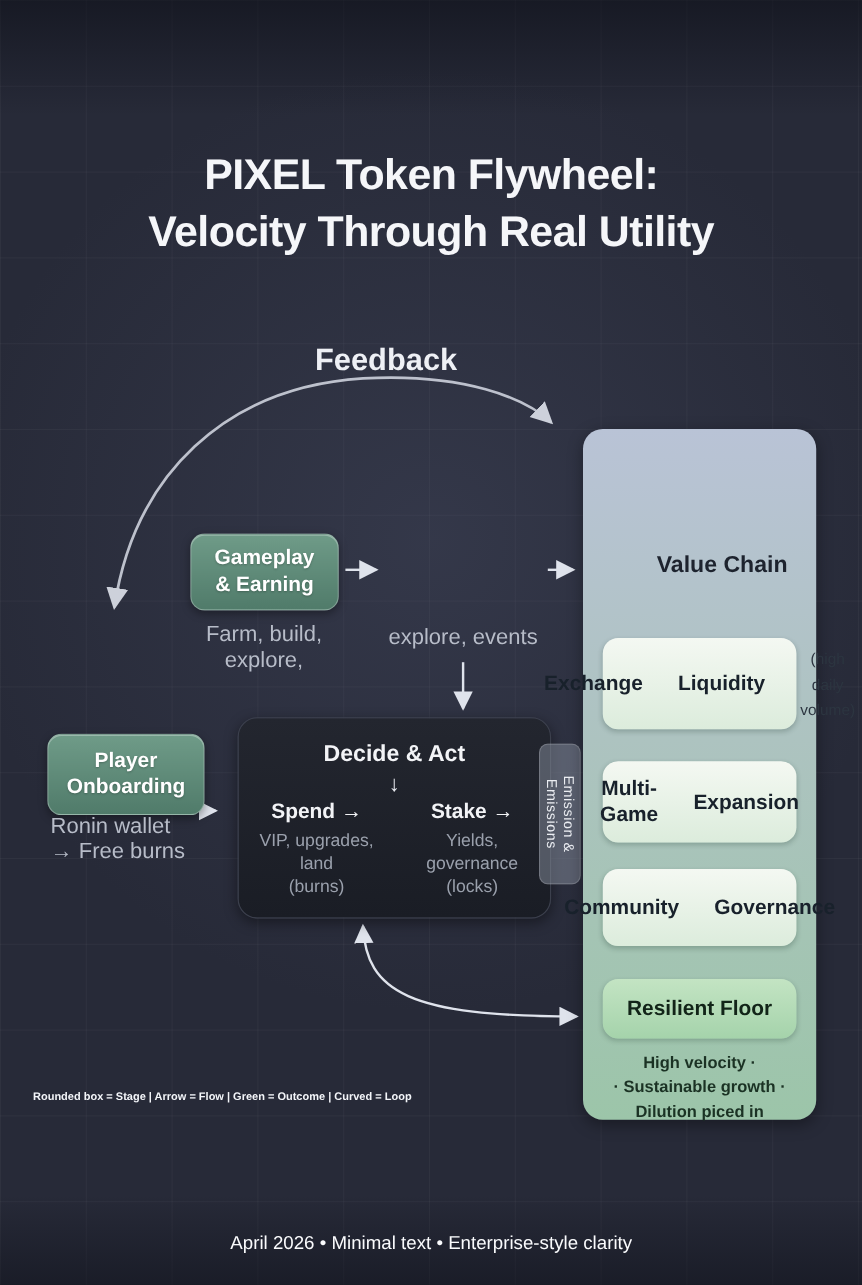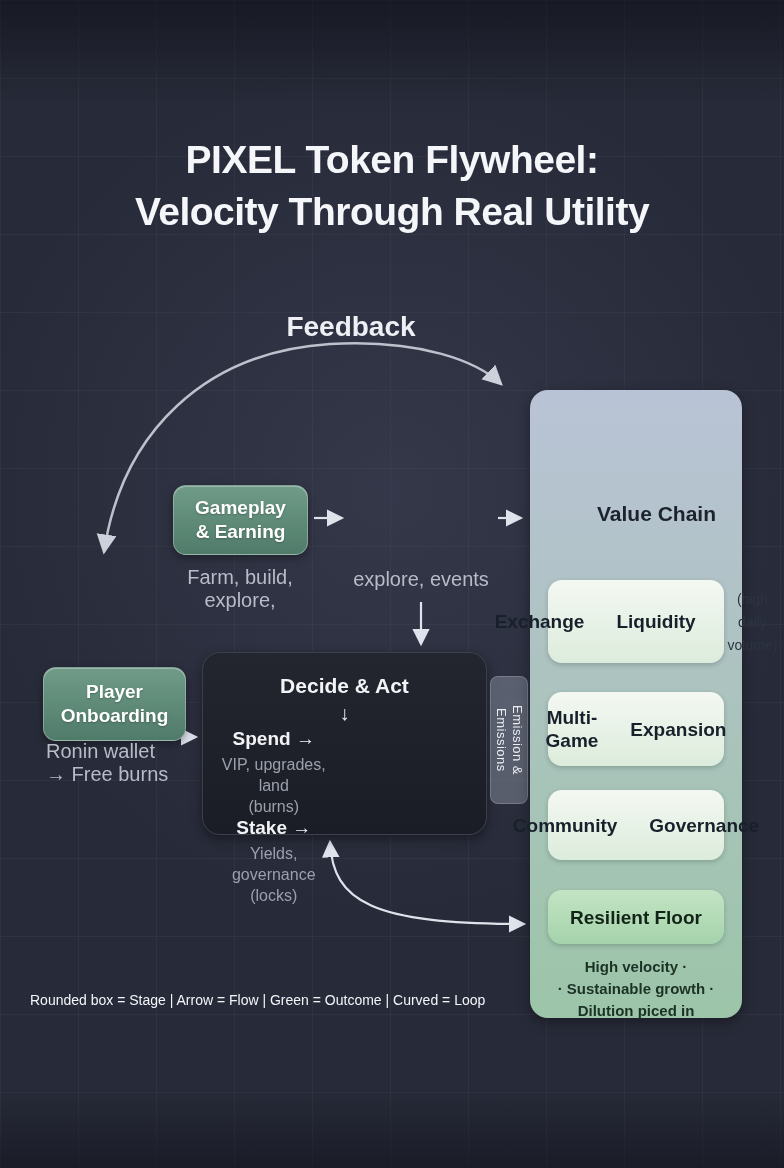--- a/index.html
+++ b/index.html
@@ -34,28 +34,28 @@
   }
   .box-gameplay{left:173px;top:485px;width:133px;height:68px;}
   .box-rewards{left:350px;top:485px;width:142px;height:68px;}
   .box-onboarding{left:27px;top:667px;width:141px;height:72px;margin-left:16px;}
   .cap{color:#b7bcc8;font-size:20px;line-height:23px;}
   .cap-gameplay{left:160px;top:566px;width:160px;text-align:center;}
   .cap-rewards{left:340px;top:568px;width:162px;text-align:center;}
   .cap-onboarding{left:46px;top:740px;width:140px;text-align:left;}
   
   .decide{
-    left:202px;top:652px;width:285px;height:183px;border-radius:18px;
+    left:216px;top:652px;width:285px;height:183px;border-radius:18px;
     background:linear-gradient(180deg,#23262f 0%,#1a1d25 100%);
     border:1px solid #3c404d;box-shadow:0 4px 12px rgba(0,0,0,0.4);
     box-sizing:border-box;padding-top:21px;
   }
   .decide-title{text-align:center;font-size:21px;font-weight:bold;color:#f3f4f7;}
   .decide-arrow{text-align:center;font-size:20px;color:#e8eaf0;margin-top:4px;line-height:22px;}
-  .decide-cols{display:flex;margin-top:4px;flex-direction:column;}
+  .decide-cols{display:flex;margin-top:4px;}
   .decide-col{width:50%;text-align:center;}
   .decide-head{font-size:19px;font-weight:bold;color:#f2f3f6;margin-bottom:4px;}
   .decide-line{font-size:16px;line-height:21px;color:#9aa0ac;}
   
   .panel{
     left:530px;top:390px;width:212px;height:628px;border-radius:18px;
     background:linear-gradient(180deg,#b9c3d6 0%,#adc3c0 45%,#9cc5a9 100%);
     box-shadow:0 4px 14px rgba(0,0,0,0.35);
   }
   .panel-title{position:absolute;left:0;right:0;top:112px;text-align:center;
@@ -76,21 +76,21 @@
     font-size:15px;font-weight:600;line-height:22px;color:#1b3224;}
   
   .emission{
     left:490px;top:676px;width:36px;height:126px;border-radius:8px;
     background:rgba(128,135,149,0.55);border:1px solid rgba(255,255,255,0.18);
     display:flex;align-items:center;justify-content:center;
   }
   .emission-inner{writing-mode:vertical-rl;font-size:13px;line-height:16px;
     color:#eceef3;text-align:center;letter-spacing:0.5px;}
   
-  .legend{left:30px;top:992px;font-size:14px;color:#f3f5f9;}
+  .legend{left:30px;top:992px;font-size:10px;color:#f3f5f9;font-weight:bold;}
   .footer{left:0;right:0;top:1120px;text-align:center;font-size:17px;color:#fafbfd;}
   svg.overlay{position:absolute;left:0;top:0;pointer-events:none;}
 </style>
 </head>
 <body>
 
 <div class="canvas">
 
   <svg class="overlay" width="784" height="1168" viewBox="0 0 784 1168">
     <defs>
@@ -200,14 +200,15 @@
 
     <div class="panel-notes">
       <div>High velocity ·</div>
       <div>· Sustainable growth ·</div>
       <div>Dilution piced in</div>
     </div>
   </div>
 
   <div class="abs legend">Rounded box = Stage | Arrow = Flow | Green = Outcome | Curved = Loop</div>
 
+  <div class="abs footer">April 2026 • Minimal text • Enterprise-style clarity</div>
 
 </div>
 
 </body></html>

